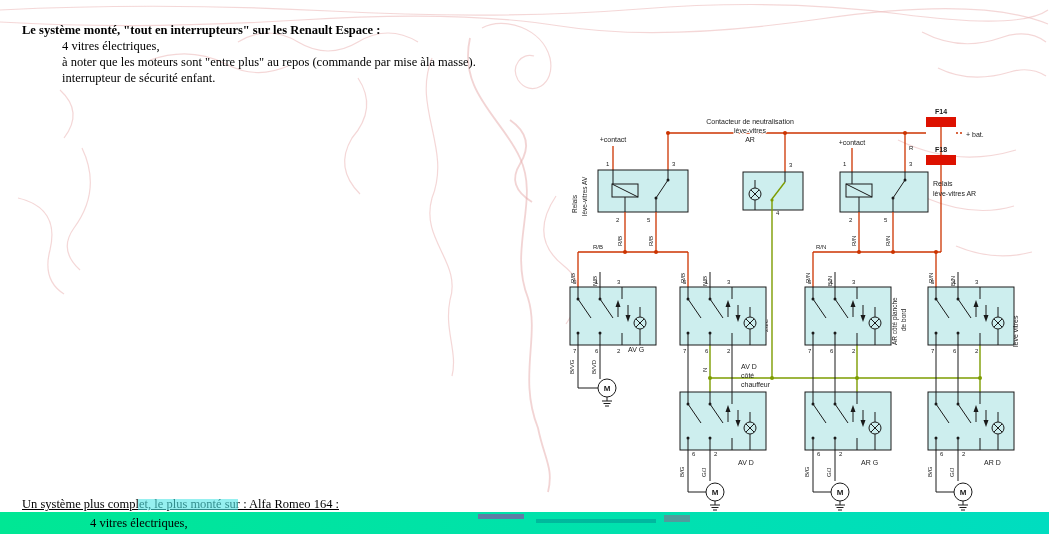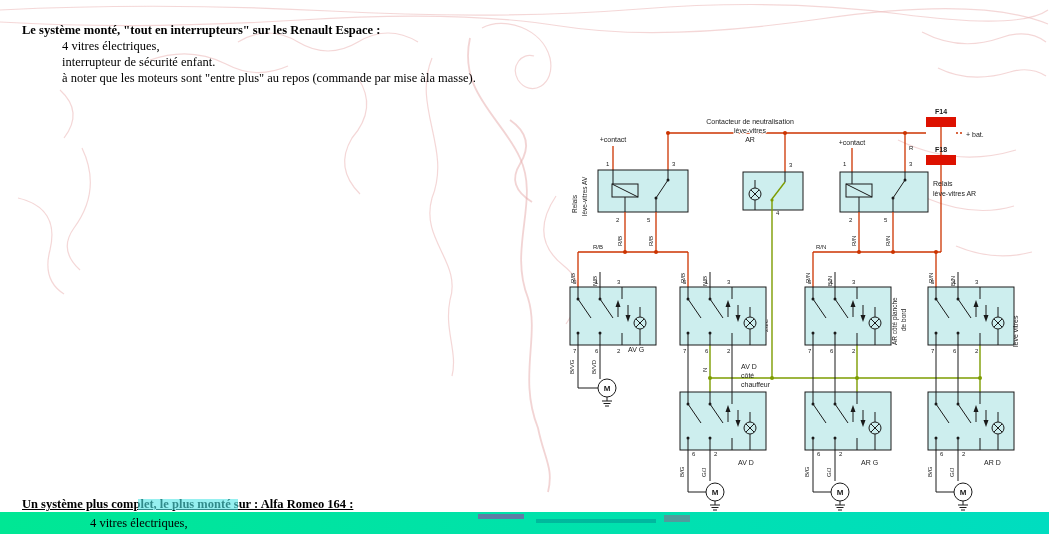--- a/index.html
+++ b/index.html
@@ -4,21 +4,21 @@
 <style>
   *{box-sizing:border-box}
   body{margin:0;background:#777}
   #canvas{position:relative;width:1049px;height:534px;background:#ffffff;overflow:hidden;
           font-family:"Liberation Serif",serif;color:#000}
   
   .intro{position:absolute;left:22px;top:22px;font-size:12.5px;line-height:16px;z-index:3}
   .intro .t{font-weight:bold}
   .intro .b{margin-left:40px}
   
-  .footer-title{position:absolute;left:22px;top:497px;font-size:12.5px;font-weight:bold;
+  .footer-title{position:absolute;left:22px;top:497px;font-size:12.5px;font-weight:normal;
                 text-decoration:underline;z-index:5;white-space:nowrap}
   .footer-bullet{position:absolute;left:90px;top:516px;font-size:12.5px;z-index:7;white-space:nowrap}
   .bar{position:absolute;left:0;top:512px;width:1049px;height:22px;z-index:4;
        background:linear-gradient(90deg,#00e794,#00ddc0)}
   .artifact{position:absolute;z-index:6}
   .patch{position:absolute;left:138px;top:499px;width:100px;height:11px;
          background:rgba(80,230,230,.6);z-index:6}
   
   svg{position:absolute;left:0;top:0}
   #bg-art{z-index:1}
@@ -59,22 +59,22 @@
     <path class="sk1" d="M556,196 q-28,42 8,70 q28,22 2,58"></path>
     <path class="sk1" d="M358,78 q20,30 -6,60 q-18,30 8,56"></path>
     <path class="sk2" d="M510,120 q26,18 10,44 q-14,22 12,38"></path>
     <path class="sk1" d="M150,60 q40,-14 76,4 q30,16 62,2"></path>
     <path class="sk1" d="M60,90 q24,22 4,48"></path>
   </svg>
 
   <div class="intro">
     <div class="t">Le système monté, "tout en interrupteurs" sur les Renault Espace :</div>
     <div class="b">4 vitres électriques,</div>
+    <div class="b">à noter que les moteurs sont "entre plus" au repos (commande par mise àla masse).</div>
     <div class="b">interrupteur de sécurité enfant.</div>
-    <div class="b">à noter que les moteurs sont "entre plus" au repos (commande par mise àla masse).</div>
   </div>
 
   <svg id="diagram" width="1049" height="534" xmlns="http://www.w3.org/2000/svg">
     <defs>
       <g id="swmod">
         <rect class="box" x="0" y="0" width="86" height="58"></rect>
         <line class="wk" x1="8" y1="0" x2="8" y2="12"></line>
           <line class="wk" x1="30" y1="0" x2="30" y2="12"></line>
         <line class="wk" x1="52" y1="0" x2="52" y2="12"></line>
         <circle class="dotk" cx="8" cy="12" r="1.5"></circle>

